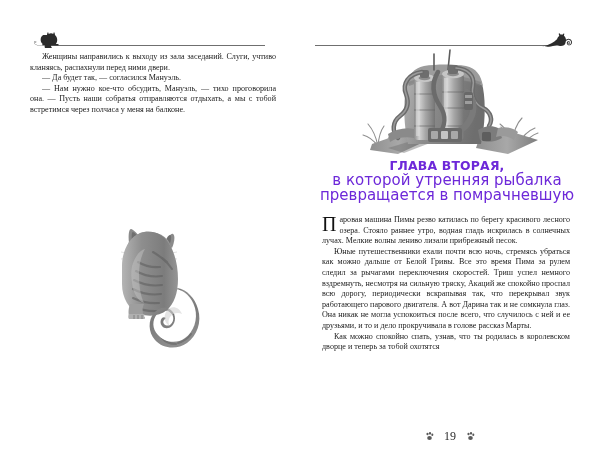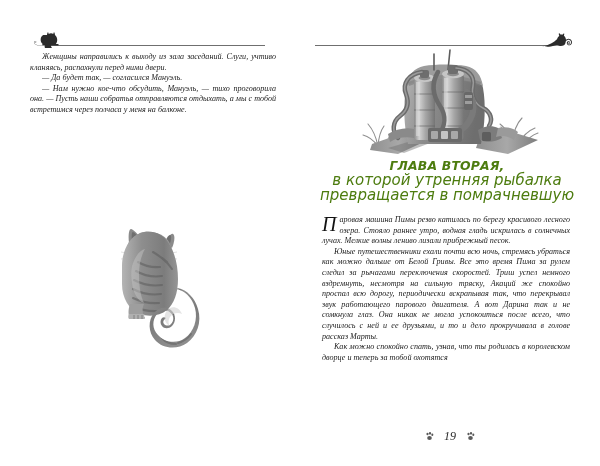--- a/index.html
+++ b/index.html
@@ -20,21 +20,20 @@
     width: 600px;
     height: 466px;
     background: #ffffff;
     display: flex;
   }
   .page {
     position: relative;
     width: 300px;
     height: 466px;
     box-sizing: border-box;
-    font-style: italic;
   }
   .page-left  { padding: 0 22px 0 30px; }
   .page-right { padding: 0 30px 0 22px; }
 
   
   .header-orn {
     position: absolute;
     top: 34px;
     height: 22px;
   }
@@ -91,21 +90,21 @@
     width: 196px;
     height: 110px;
   }
   .chapter-title {
     position: absolute;
     left: 12px;
     right: 18px;
     top: 158px;
     text-align: center;
     font-family: "DejaVu Sans", sans-serif;
-    color: #4d7c0f;
+    color: #6d28d9;
   }
   .chapter-title .ct-line1 {
     font-weight: bold;
     font-size: 12.4px;
     line-height: 15px;
     letter-spacing: 0.2px;
     display: block;
   }
   .chapter-title .ct-line2,
   .chapter-title .ct-line3 {

